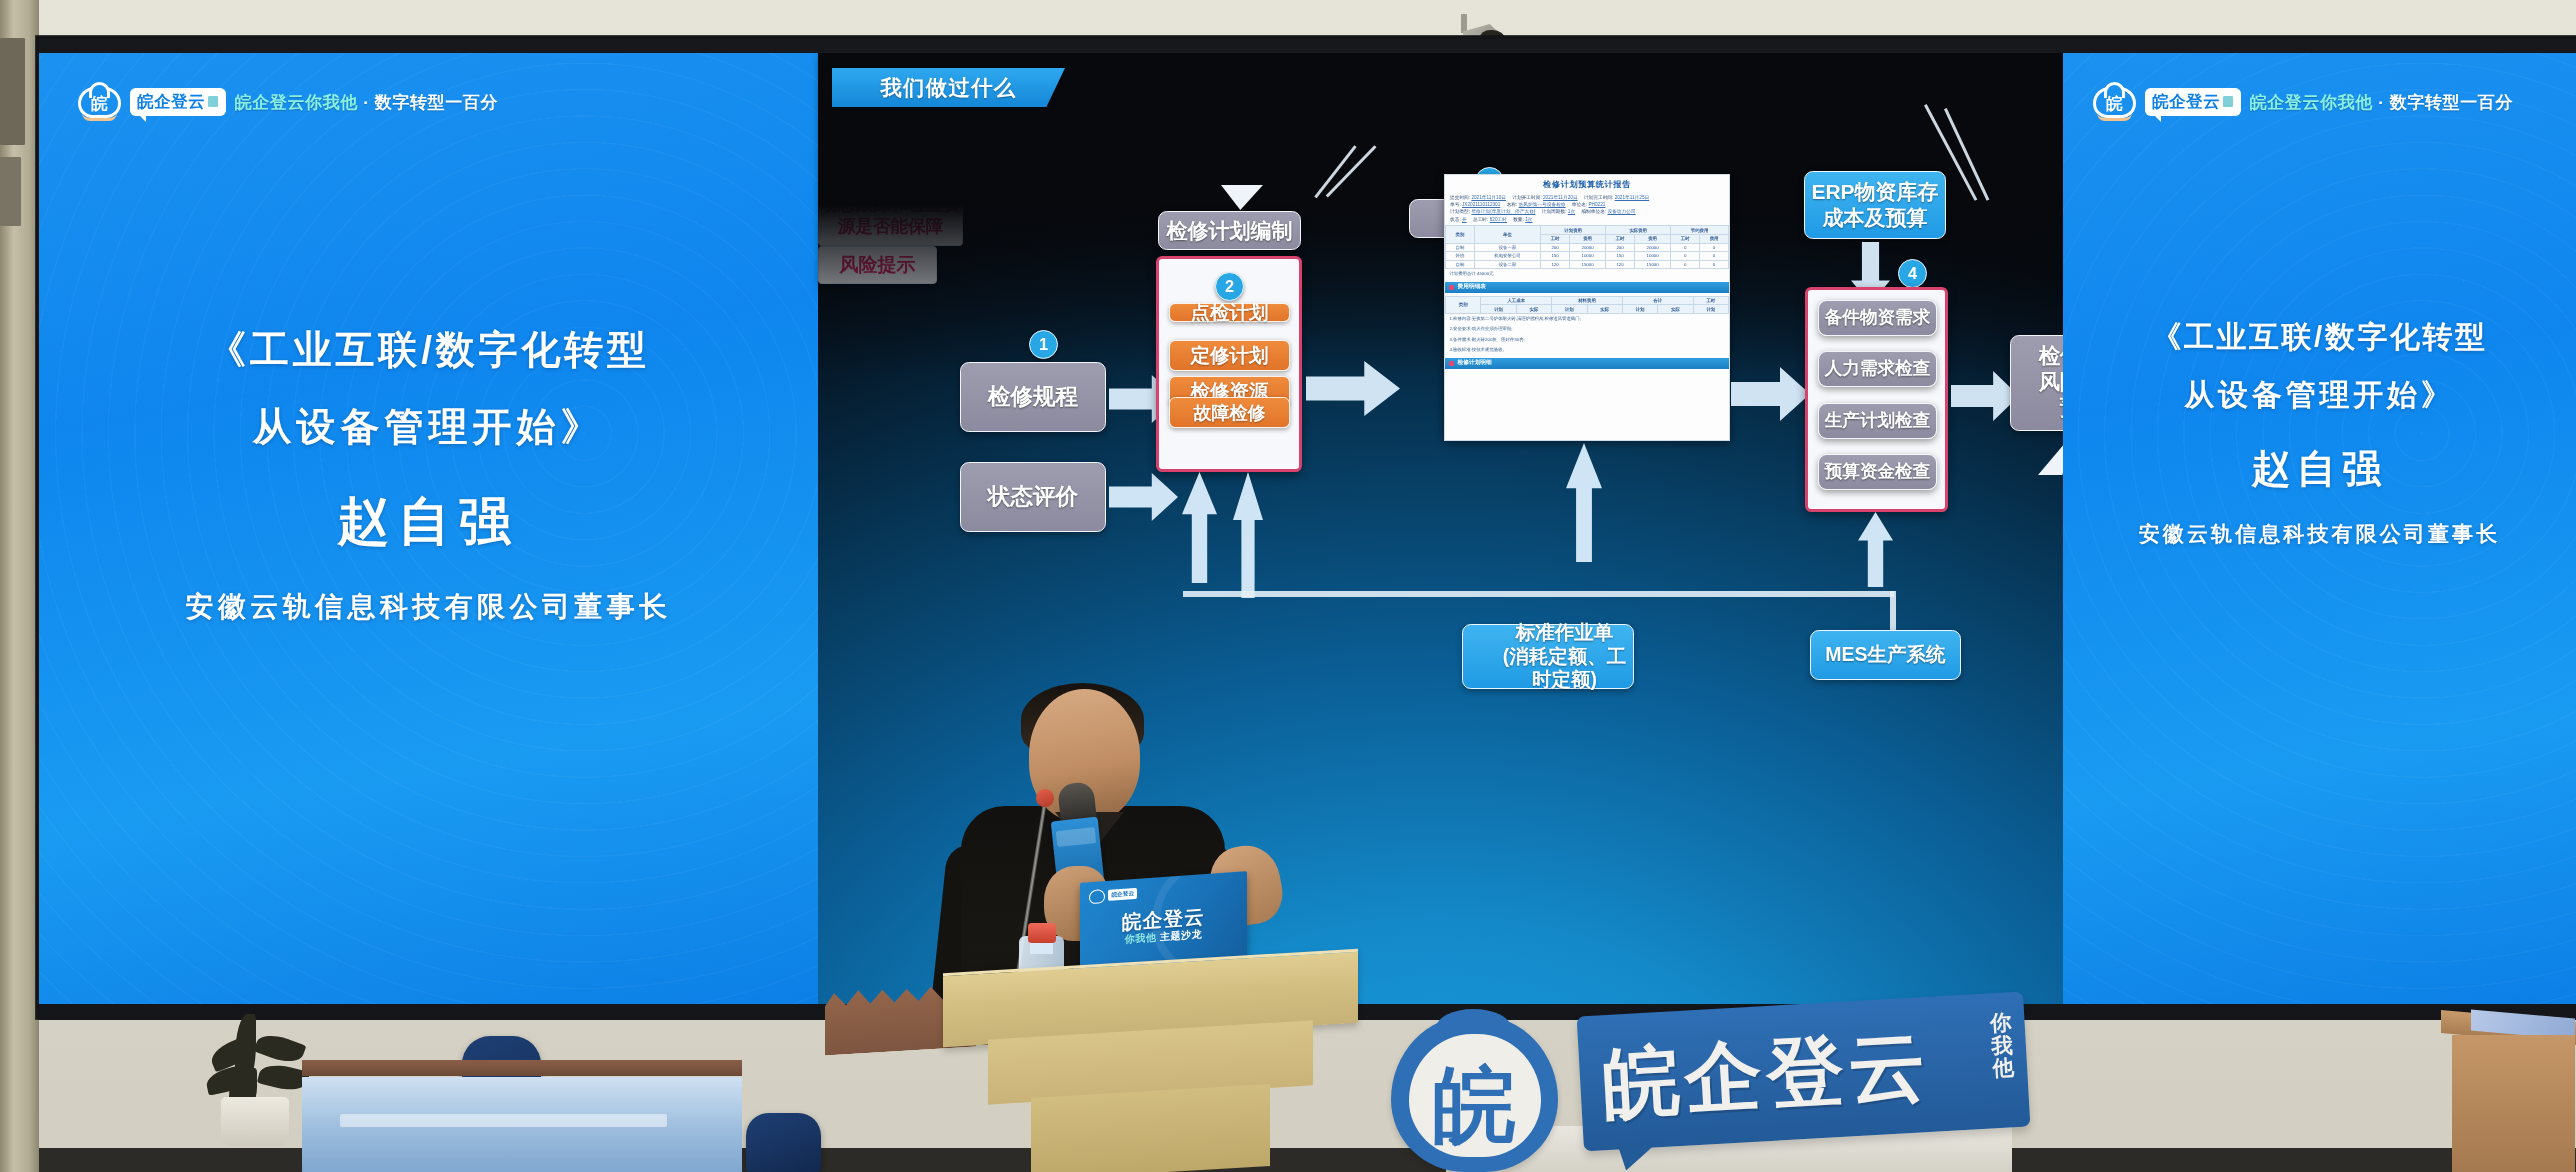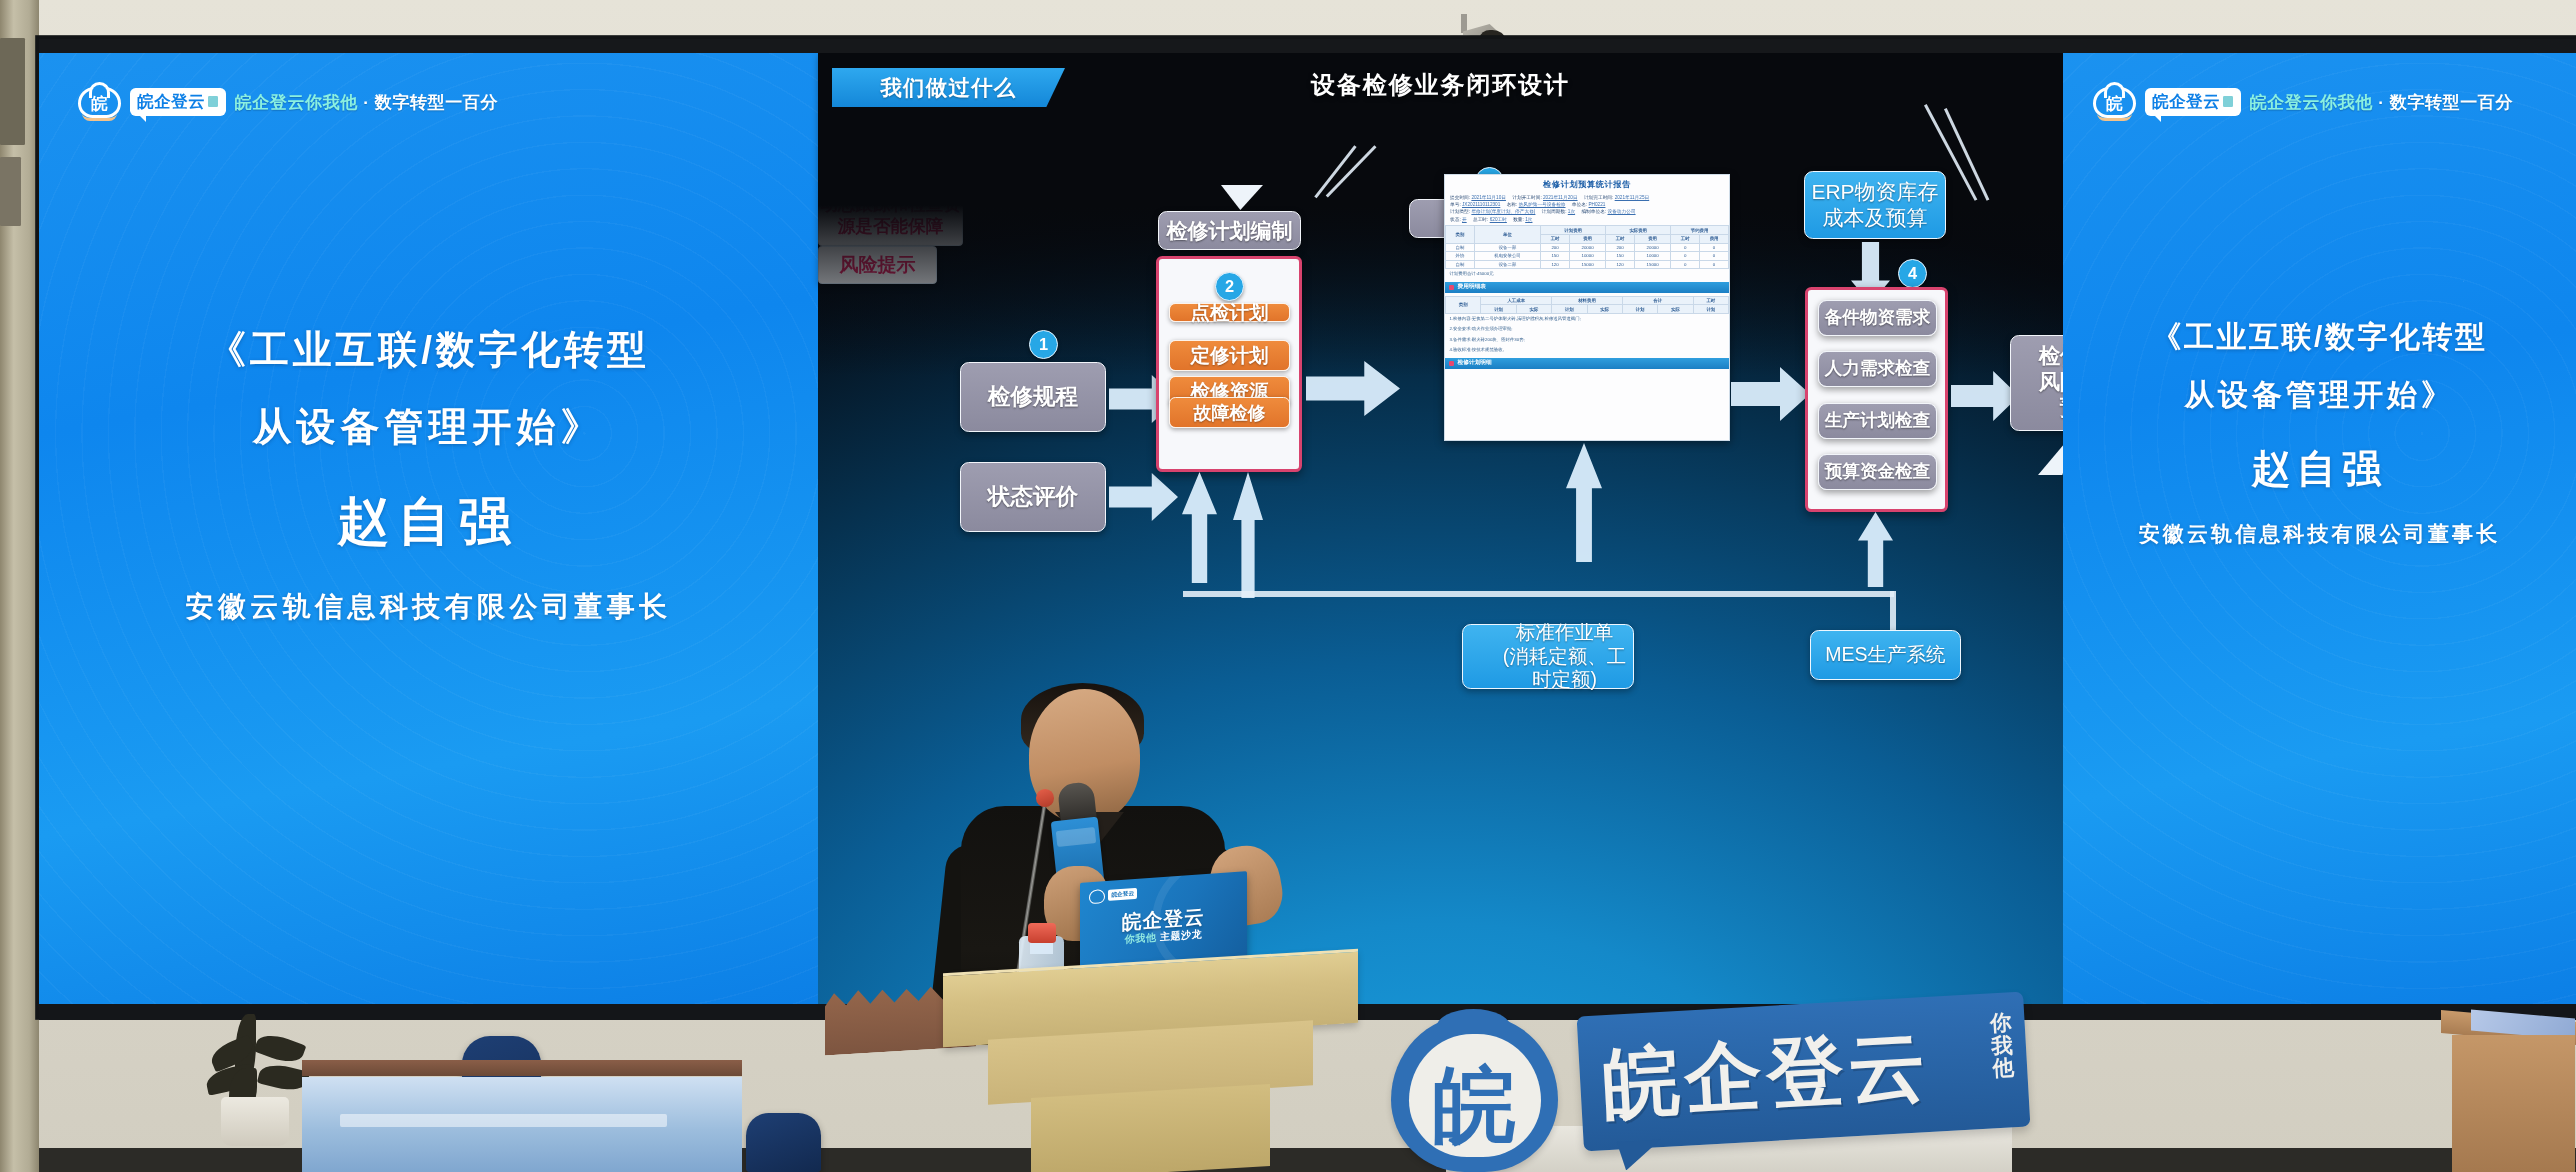--- a/index.html
+++ b/index.html
@@ -135,21 +135,21 @@
   .gray-box {
     background:linear-gradient(180deg,#9e9db0,#8b8a9e);
     border:1.9px solid #f2f5fa; border-radius:8.8px;
     color:#fff; font-weight:700; text-shadow:0 1.3px 1.9px rgba(0,0,0,.45);
     box-shadow:0 2.5px 6.3px rgba(0,0,0,.35);
     line-height:1.2;
   }
   .blue-box {
     background:linear-gradient(180deg,#3fb4f0,#1f9ae4);
     border:1.9px solid #eef7ff; border-radius:8.8px;
-    color:#fff; font-weight:400; text-shadow:0 1.3px 1.9px rgba(0,0,0,.4);
+    color:#fff; font-weight:700; text-shadow:0 1.3px 1.9px rgba(0,0,0,.4);
     box-shadow:0 2.5px 6.3px rgba(0,0,0,.3);
     line-height:1.22;
   }
   .orange-box {
     background:linear-gradient(180deg,#ef8b3c,#e1742a);
     border:1.3px solid #fdf3ea; border-radius:6.3px;
     color:#fff; font-weight:700; text-shadow:0 1.3px 1.9px rgba(0,0,0,.35);
     box-shadow:0 1.9px 4.4px rgba(0,0,0,.3);
   }
   .group-panel {
@@ -410,21 +410,20 @@
 
     <div class="panel-title" style="top:270px; font-size:39px; letter-spacing:3.8px;">《工业互联/数字化转型</div>
     <div class="panel-title" style="top:347px; font-size:39px; letter-spacing:5px;">从设备管理开始》</div>
     <div class="panel-title" style="top:434px; font-size:52px; letter-spacing:8.8px;">赵自强</div>
     <div class="panel-title" style="top:535px; font-size:28px; letter-spacing:4.4px;">安徽云轨信息科技有限公司董事长</div>
   </div>
 
   <div id="slide">
 
     <div id="tab-we-did">我们做过什么</div>
-    <div id="slide-title">设备检修业务闭环设计</div>
 
     <div class="badge" style="left:211px; top:277px;">1</div>
     <div class="node gray-box" style="left:142px; top:309px; width:146px; height:70px; font-size:22.6px;">检修规程</div>
     <div class="node gray-box" style="left:142px; top:409px; width:146px; height:70px; font-size:22.6px;">状态评价</div>
 
     <div class="callout" style="left:142px; top:488px; width:146px; height:43px; font-size:20px;">状态评价</div>
 
     <div class="arrow-r" style="left:291px; top:322px; width:69px; height:48px;"></div>
     <div class="arrow-r" style="left:291px; top:420px; width:69px; height:48px;"></div>
 

